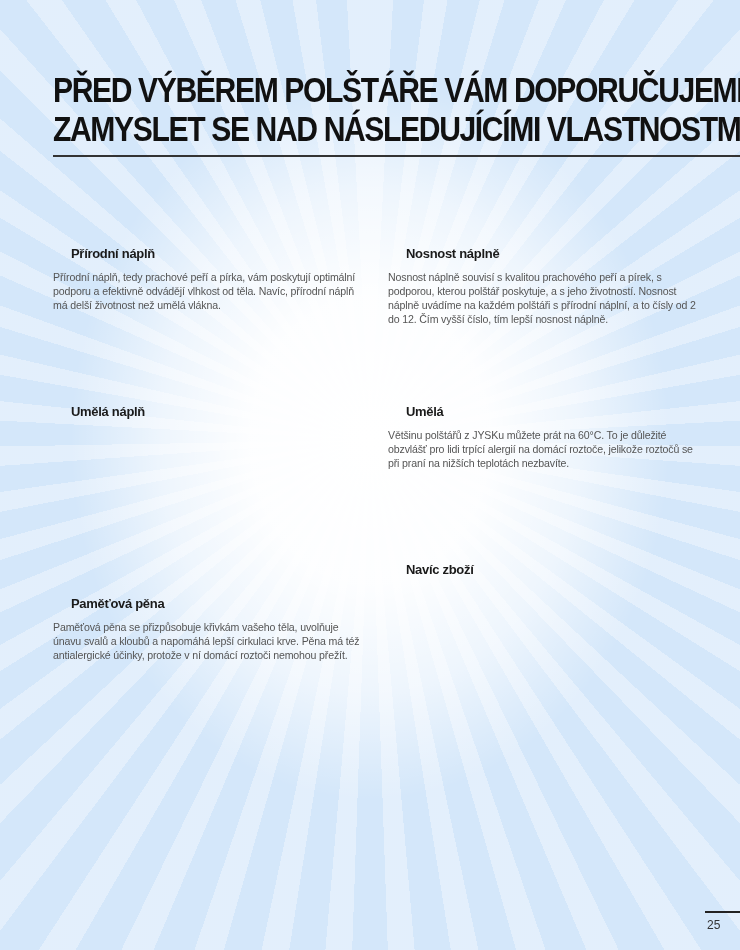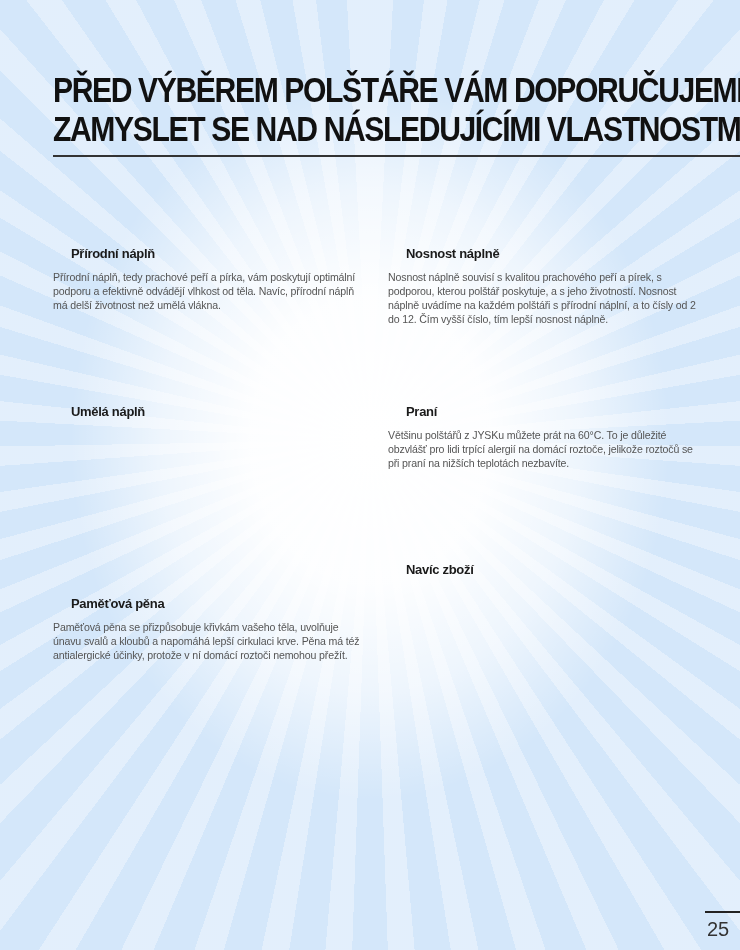--- a/index.html
+++ b/index.html
@@ -36,21 +36,21 @@
       margin: 0; font-size: 10.6px; line-height: 14px; color: #555;
       letter-spacing: -0.15px;
     }
     .s1 { left: 53px; top: 246px; }
     .s2 { left: 388px; top: 246px; }
     .s3 { left: 53px; top: 404px; }
     .s4 { left: 388px; top: 404px; }
     .s5 { left: 53px; top: 562px; margin-top: 34px; }
     .s6 { left: 388px; top: 562px; }
     .page-rule { position: absolute; left: 705px; right: 0; top: 911px; height: 2px; background: #222; }
-    .page-num { position: absolute; left: 707px; top: 918px; font-size: 20px; color: #333; }
+    .page-num { position: absolute; left: 707px; top: 918px; font-size: 12px; color: #333; }
   </style>
 </head>
 <body>
 
 <div class="bg"></div>
 
 <div class="page">
   <h1 class="title">
     <span>PŘED VÝBĚREM POLŠTÁŘE VÁM DOPORUČUJEME</span><br>
     <span>ZAMYSLET SE NAD NÁSLEDUJÍCÍMI VLASTNOSTMI:</span>
@@ -62,21 +62,21 @@
     <p>Přírodní náplň, tedy prachové peří a pírka, vám poskytují optimální podporu a efektivně odvádějí vlhkost od těla. Navíc, přírodní náplň má delší životnost než umělá vlákna.</p>
   </div>
   <div class="section s2">
     <h2>Nosnost náplně</h2>
     <p>Nosnost náplně souvisí s kvalitou prachového peří a pírek, s podporou, kterou polštář poskytuje, a s jeho životností. Nosnost náplně uvádíme na každém polštáři s přírodní náplní, a to čísly od 2 do 12. Čím vyšší číslo, tím lepší nosnost náplně.</p>
   </div>
   <div class="section s3">
     <h2>Umělá náplň</h2>
   </div>
   <div class="section s4">
-    <h2>Praní</h2>
+    <h2>Umělá</h2>
     <p>Většinu polštářů z JYSKu můžete prát na 60°C. To je důležité obzvlášť pro lidi trpící alergií na domácí roztoče, jelikože roztočů se při praní na nižších teplotách nezbavíte.</p>
   </div>
   <div class="section s5">
     <h2>Paměťová pěna</h2>
     <p>Paměťová pěna se přizpůsobuje křivkám vašeho těla, uvolňuje únavu svalů a kloubů a napomáhá lepší cirkulaci krve. Pěna má též antialergické účinky, protože v ní domácí roztoči nemohou přežít.</p>
   </div>
   <div class="section s6">
     <h2>Navíc zboží</h2>
   </div>
 

